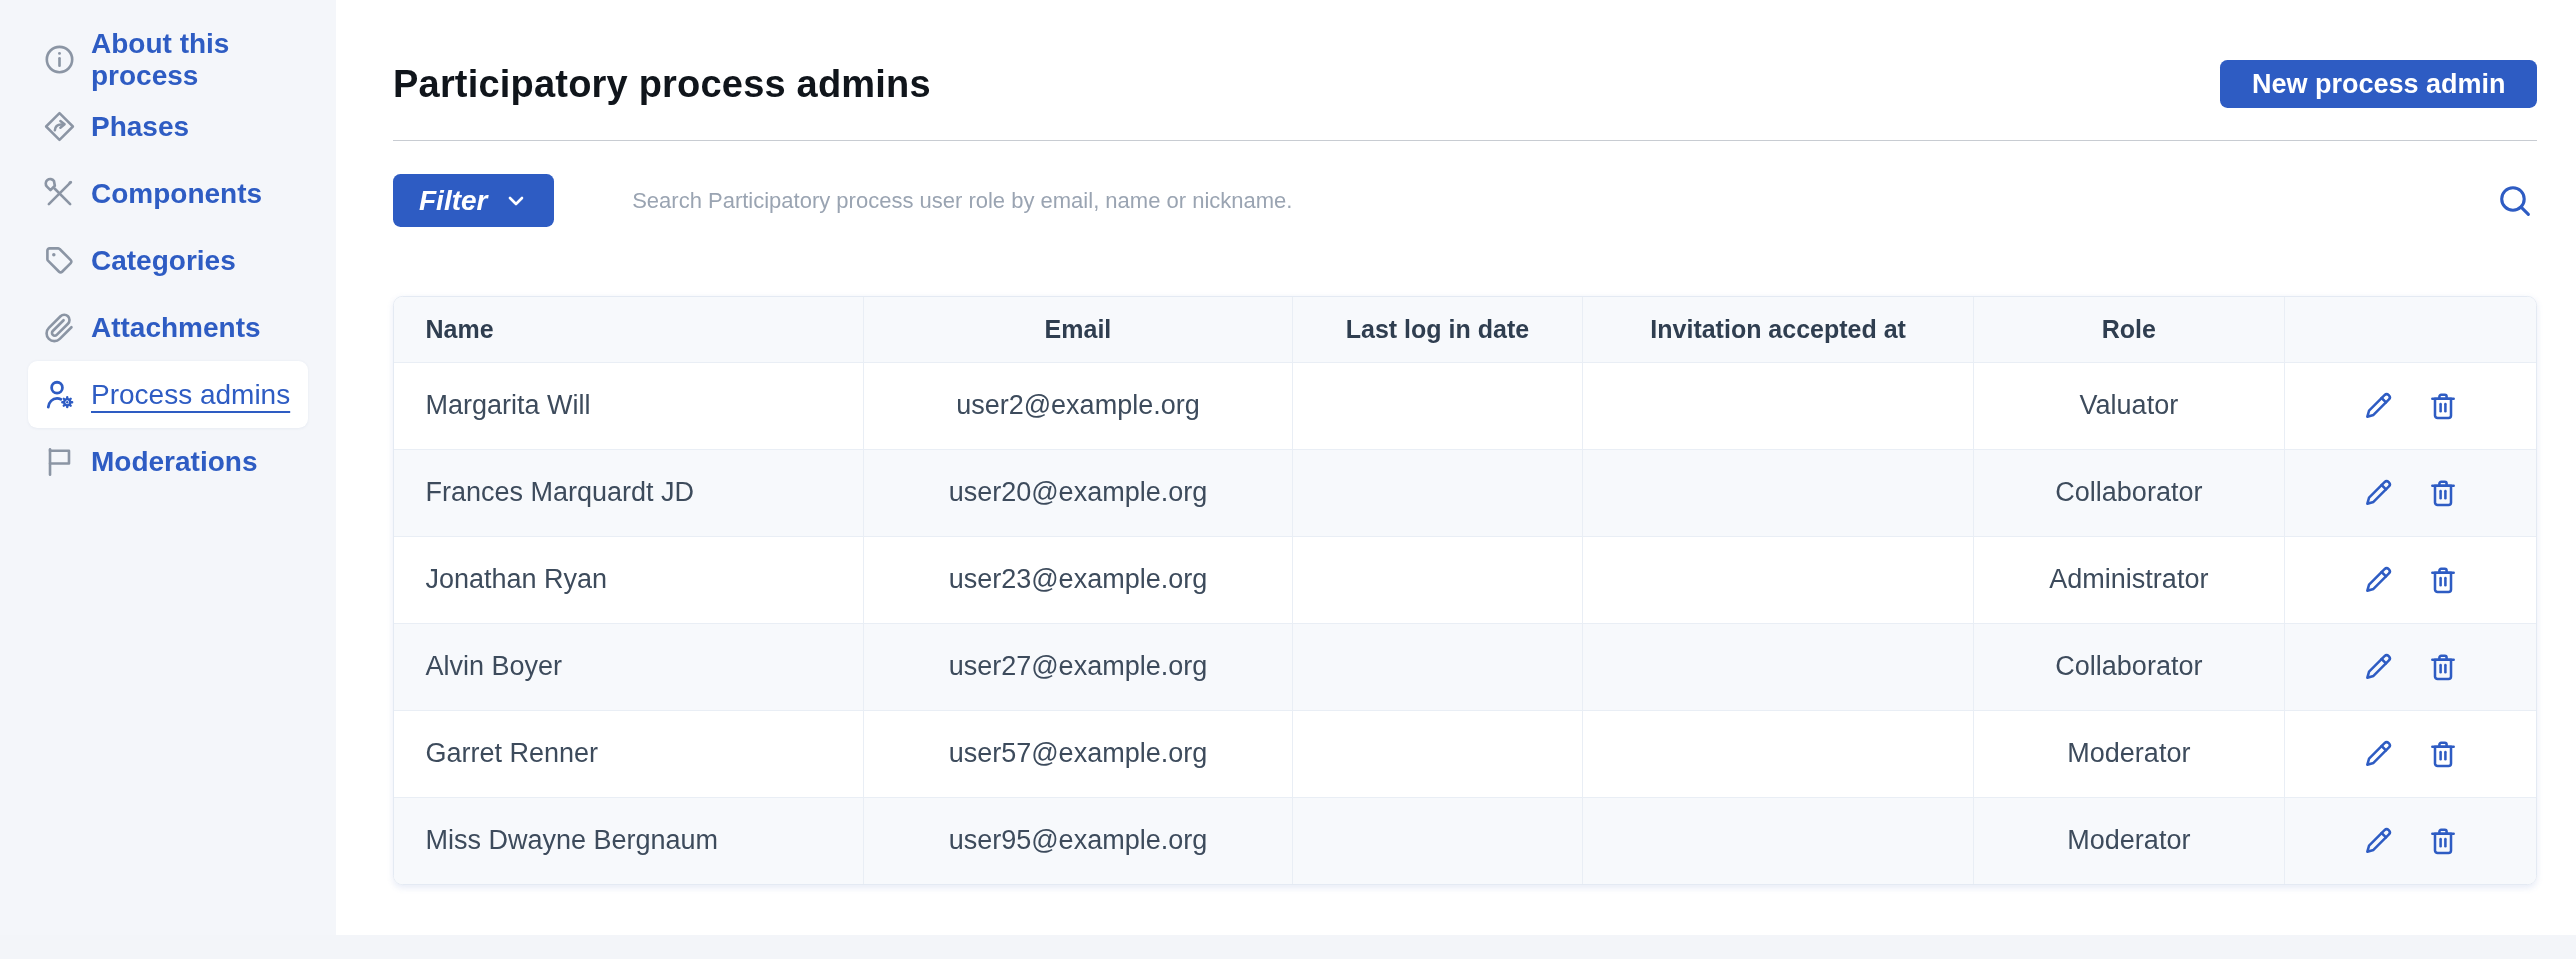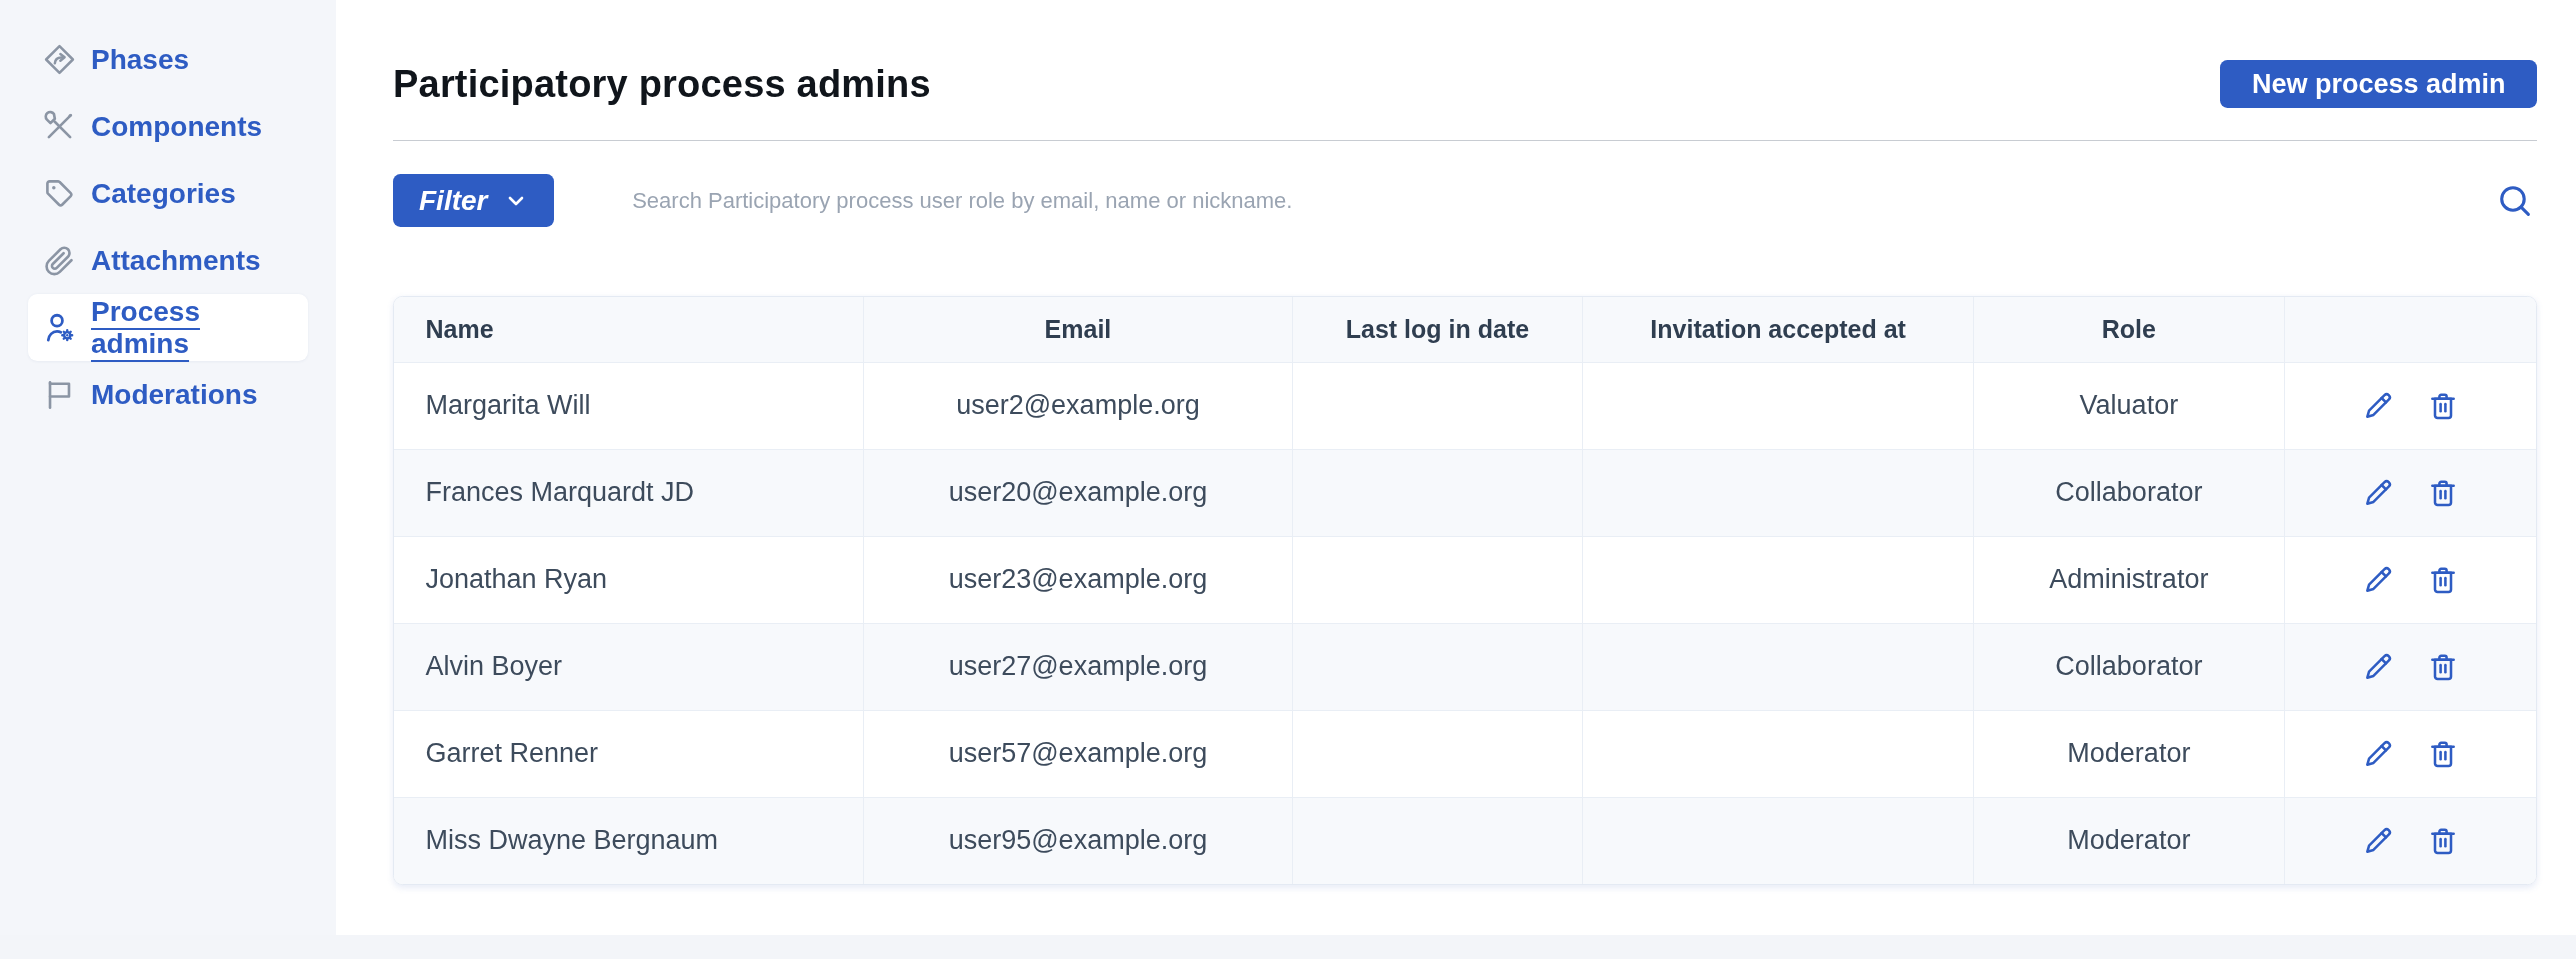--- a/index.html
+++ b/index.html
@@ -31,21 +31,21 @@
     border-radius:9.3px;cursor:pointer;
     color:var(--accent);font-size:28px;font-weight:600;
   }
   .sb-icon{
     width:37px;height:37px;flex:0 0 37px;
     display:flex;align-items:center;justify-content:center;
     color:var(--icon-gray);
   }
   .sb-icon svg{width:35px;height:35px;}
   .sb-item.active{background:#ffffff;box-shadow:0 0.9px 2.8px rgba(40,60,120,.06);}
-  .sb-item.active .sb-label{font-weight:700;text-decoration:underline;text-underline-offset:6.5px;text-decoration-thickness:2.3px;}
+  .sb-item.active .sb-label{font-weight:400;text-decoration:underline;text-underline-offset:6.5px;text-decoration-thickness:2.3px;}
   .sb-item.active .sb-icon{color:var(--accent);}
   
   .main{
     position:absolute;left:336px;right:0;top:0;bottom:24px;
     background:#ffffff;
     padding:0 39px 0 57px;
   }
   .page-head{
     margin-top:56px;height:56px;
     display:flex;align-items:center;justify-content:space-between;
@@ -99,20 +99,30 @@
     border:none;background:none;padding:0;cursor:pointer;
     color:var(--accent);display:flex;align-items:center;justify-content:center;
   }
   .icon-btn svg{width:32px;height:32px;}
 </style>
 </head>
 <body>
 
 <aside class="sidebar">
   <nav>
+      <div class="sb-item">
+    <span class="sb-icon">
+          <svg viewBox="0 0 24 24" fill="none" stroke="currentColor" stroke-width="1.8" stroke-linecap="round" stroke-linejoin="round">
+            <circle cx="12" cy="12" r="8.7"></circle>
+            <path d="M12 11.2v5"></path>
+            <circle cx="12" cy="7.8" r="1" fill="currentColor" stroke="none"></circle>
+          </svg>
+        </span>
+    <span class="sb-label">About this process</span>
+  </div>
       <div class="sb-item">
     <span class="sb-icon">
           <svg viewBox="0 0 24 24" fill="none" stroke="currentColor" stroke-width="1.7" stroke-linecap="round" stroke-linejoin="round">
             <path d="M12 2.8l9.2 9.2L12 21.2 2.8 12z"></path>
             <path d="M8.8 14.6c.2-2.6 1.8-4 4.4-4h1.2"></path>
             <path d="M12.6 8.2l2.9 2.3-2.9 2.3"></path>
           </svg>
         </span>
     <span class="sb-label">Phases</span>
   </div>

